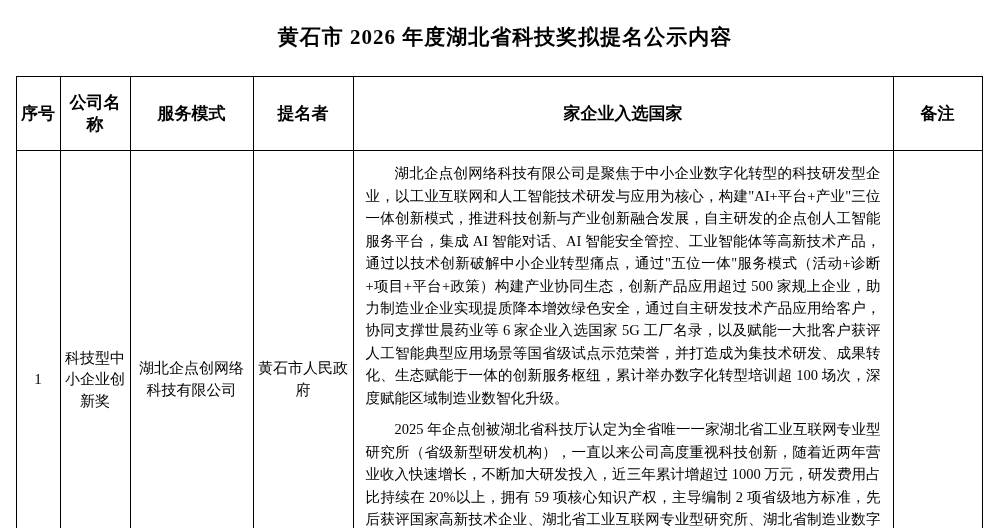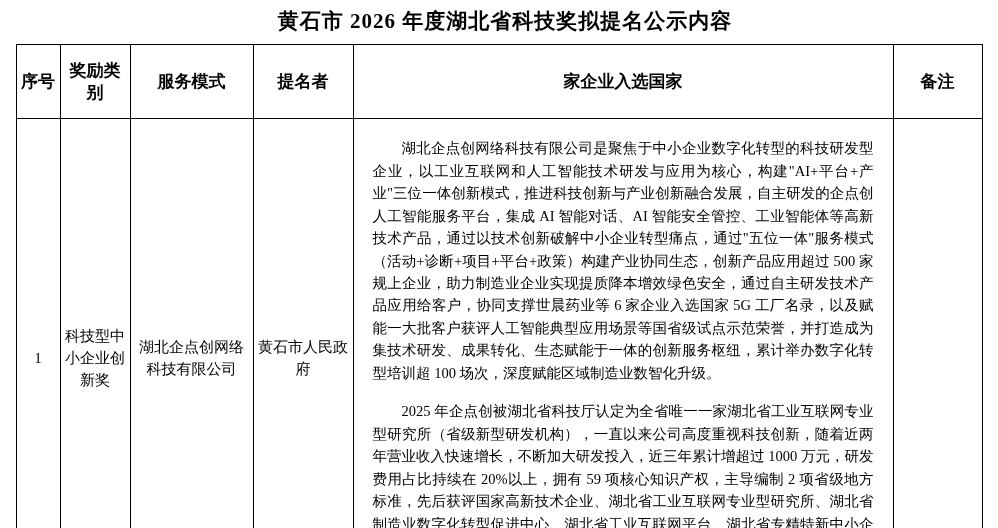--- a/index.html
+++ b/index.html
@@ -19,21 +19,21 @@
     box-sizing: border-box;
     padding: 0;
   }
   .doc-title {
     text-align: center;
     font-family: "Liberation Serif", "DejaVu Serif", serif;
     font-size: 21px;
     font-weight: bold;
     letter-spacing: 1px;
     padding: 9px 0 10px 12px;
-    margin: 0;
+    margin: 16px;
     line-height: 1.2;
   }
   table.main {
     border-collapse: collapse;
     width: 966px;
     margin: 0 auto;
     table-layout: fixed;
   }
   table.main th, table.main td {
     border: 1px solid #000000;
@@ -63,21 +63,21 @@
   td.seq { font-size: 15px; }
   td.desc {
     font-size: 14.5px;
     line-height: 1.55;
     text-align: justify;
     text-justify: inter-ideograph;
     padding: 6px 7px 6px 7px;
     vertical-align: top;
   }
   td.desc p {
-    margin: 16px;
+    margin: 9px;
     text-indent: 2em;
     font-family: Liberation Serif, serif;
   }
   td.remark { }
 </style>
 </head>
 <body>
 
 <div class="page">
 
@@ -88,21 +88,21 @@
       <col class="col-seq">
       <col class="col-cat">
       <col class="col-comp">
       <col class="col-nom">
       <col class="col-desc">
       <col class="col-remark">
     </colgroup>
     <thead>
       <tr>
         <th>序号</th>
-        <th>奖励类别</th>
+        <th>公司名称</th>
         <th>服务模式</th>
         <th>提名者</th>
         <th>家企业入选国家</th>
         <th>备注</th>
       </tr>
     </thead>
     <tbody>
       <tr>
         <td class="center seq">1</td>
         <td class="center">科技型中小企业创新奖</td>

